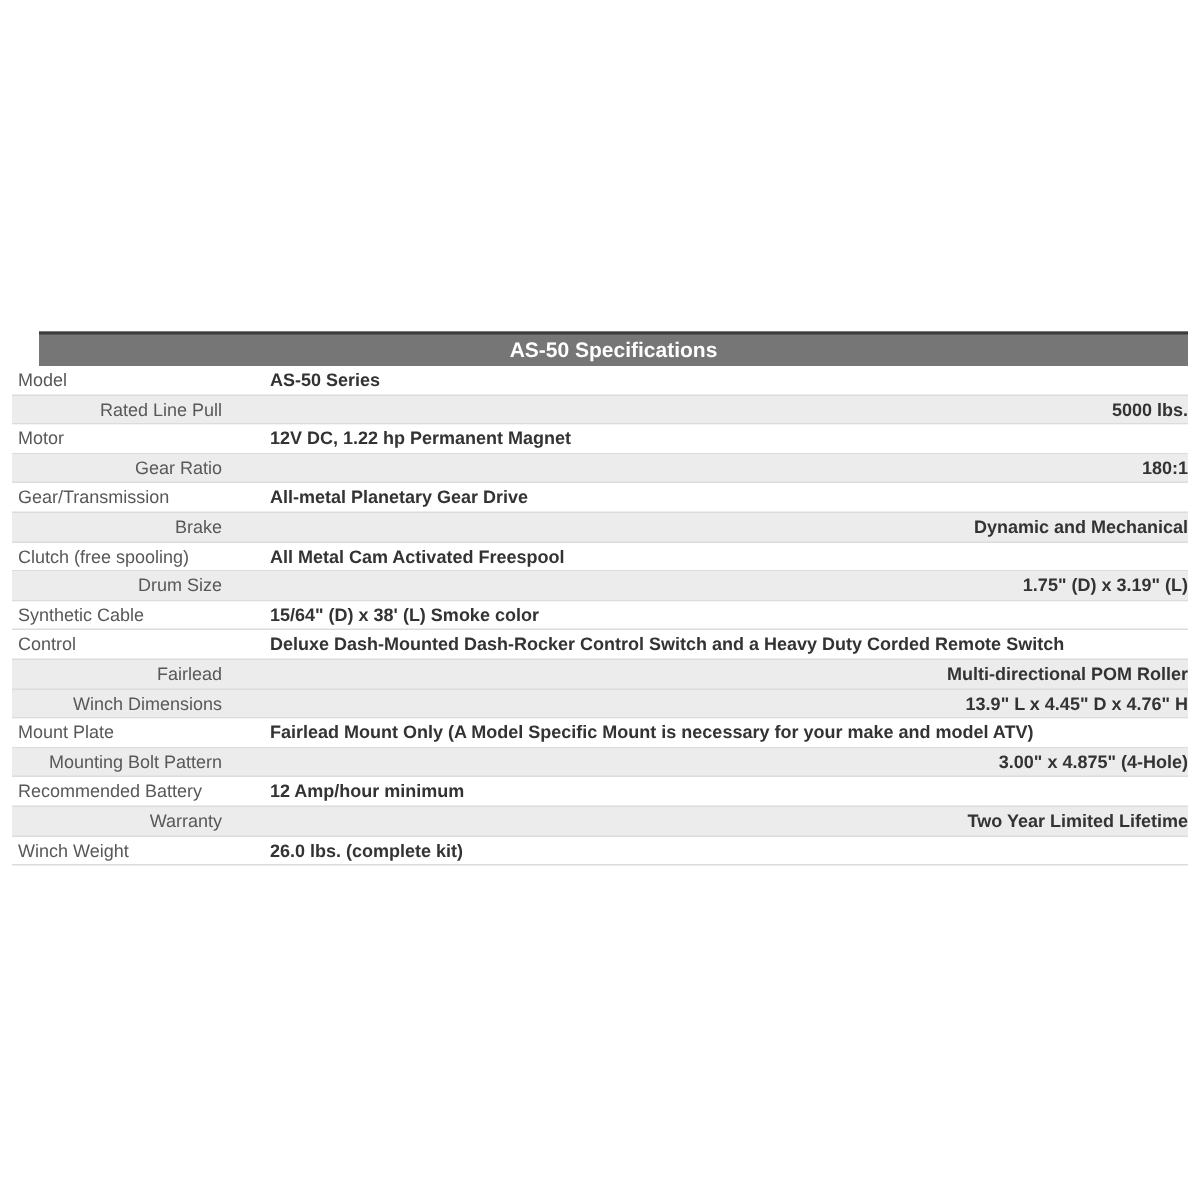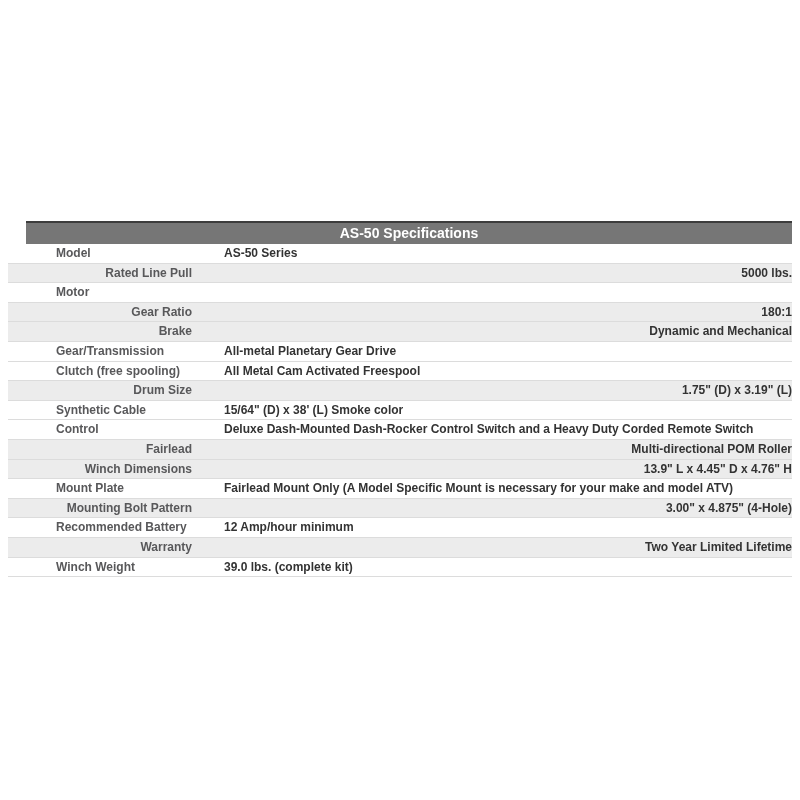--- a/index.html
+++ b/index.html
@@ -39,22 +39,21 @@
   }
   .spec-row.alt {
     background: var(--row-alt-bg, #ececec);
     text-align: right;
   }
   .spec-label {
     width: 136px;
     flex: 0 0 136px;
     padding-left: 4px;
     color: var(--label-text, #58585a);
-    font-weight: bold;
-    margin-left: 44px;
+    font-weight: normal;
   }
   .spec-value {
     flex: 1;
     font-weight: bold;
     color: var(--value-text, #333333);
     margin-left: 32px;
   }
 </style>
 </head>
 <body>
@@ -65,32 +64,33 @@
       <div class="spec-row">
         <div class="spec-label">Model</div>
         <div class="spec-value">AS-50 Series</div>
       </div>
       <div class="spec-row alt">
         <div class="spec-label">Rated Line Pull</div>
         <div class="spec-value">5000 lbs.</div>
       </div>
       <div class="spec-row">
         <div class="spec-label">Motor</div>
+        <div class="spec-value">12V DC, 1.22 hp Permanent Magnet</div>
       </div>
       <div class="spec-row alt">
         <div class="spec-label">Gear Ratio</div>
         <div class="spec-value">180:1</div>
       </div>
+      <div class="spec-row">
+        <div class="spec-label">Gear/Transmission</div>
+        <div class="spec-value">All-metal Planetary Gear Drive</div>
+      </div>
       <div class="spec-row alt">
         <div class="spec-label">Brake</div>
         <div class="spec-value">Dynamic and Mechanical</div>
-      </div>
-      <div class="spec-row">
-        <div class="spec-label">Gear/Transmission</div>
-        <div class="spec-value">All-metal Planetary Gear Drive</div>
       </div>
       <div class="spec-row">
         <div class="spec-label">Clutch (free spooling)</div>
         <div class="spec-value">All Metal Cam Activated Freespool</div>
       </div>
       <div class="spec-row alt">
         <div class="spec-label">Drum Size</div>
         <div class="spec-value">1.75" (D) x 3.19" (L)</div>
       </div>
       <div class="spec-row">
@@ -120,16 +120,16 @@
       <div class="spec-row">
         <div class="spec-label">Recommended Battery</div>
         <div class="spec-value">12 Amp/hour minimum</div>
       </div>
       <div class="spec-row alt">
         <div class="spec-label">Warranty</div>
         <div class="spec-value">Two Year Limited Lifetime</div>
       </div>
       <div class="spec-row">
         <div class="spec-label">Winch Weight</div>
-        <div class="spec-value">39.0 lbs. (complete kit)</div>
+        <div class="spec-value">26.0 lbs. (complete kit)</div>
       </div>
     </div>
 </div>
 
 </body></html>

